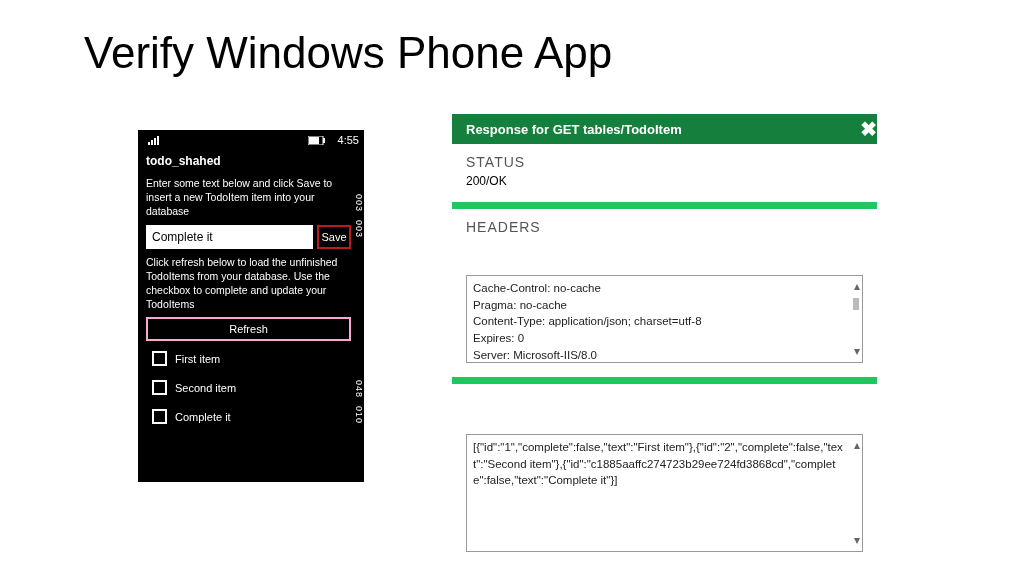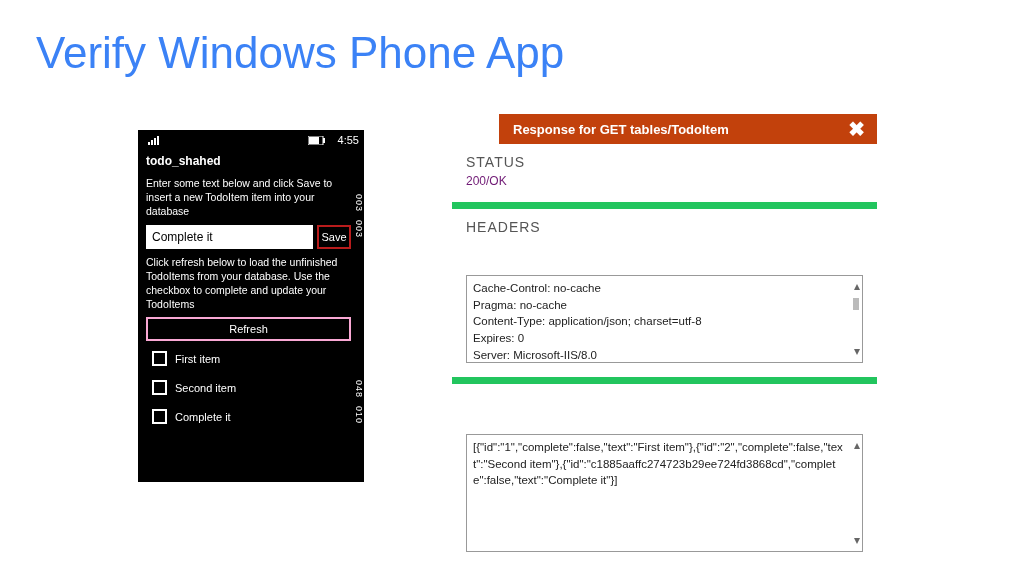--- a/index.html
+++ b/index.html
@@ -6,22 +6,23 @@
   body {
     font-family: "Segoe UI", "Segoe UI Light", sans-serif;
     background: #fff;
     width: 1024px;
     height: 576px;
     overflow: hidden;
   }
   .slide-title {
     font-size: 44px;
     font-weight: 200;
-    color: #3b82f6;
+    color: #000000;
     padding: 28px 0 0 36px;
+    margin-left: 48px;
   }
 
   
   .phone {
     position: absolute;
     left: 138px;
     top: 130px;
     width: 226px;
     height: 352px;
     background: #000;
@@ -110,50 +111,49 @@
 
   
   .response-panel {
     position:absolute;
     left:452px;
     top:114px;
     width:425px;
     background:#fff;
   }
   .resp-header {
-    background:#c2410c;
+    background:#15803d;
     color:#fff;
     display:flex;
     justify-content:space-between;
     align-items:center;
     font-size:13px;
     font-weight:600;
-    padding:5px 12px 5px 14px;
-    margin-left:47px;
+    padding:5px 0 5px 14px;
   }
   .close-x {
     font-size:20px;
     font-weight:bold;
     line-height:1;
     cursor:pointer;
   }
   .section {
     padding: 10px 14px 14px 14px;
     border-bottom:7px solid #22c55e;
   }
   .section:last-child { border-bottom:none; }
   .section-title {
     font-size:14px;
     color:#555;
     letter-spacing:1px;
     margin-bottom:4px;
   }
   .status-val {
     font-size:12px;
-    color:#701a75;
+    color:#000000;
   }
   .scrollbox {
     position:relative;
     border:1px solid #999;
     font-size:11.5px;
     color:#222;
     padding:4px 18px 4px 6px;
     line-height:1.45;
     background:#fff;
     margin-top:40px;

